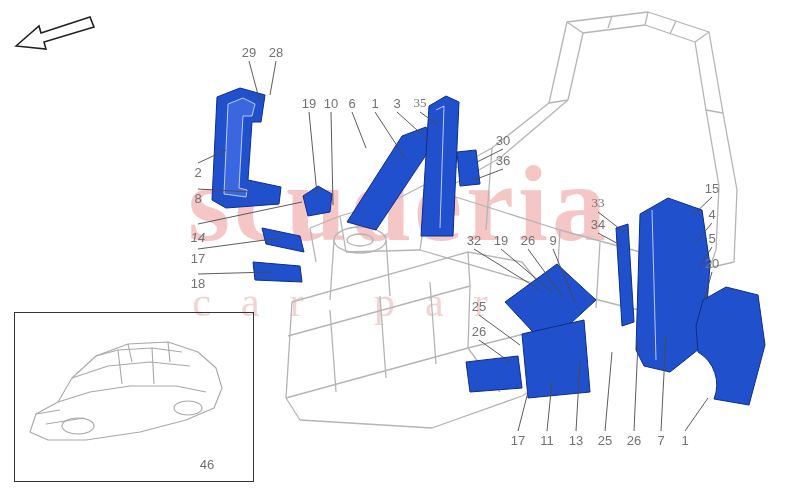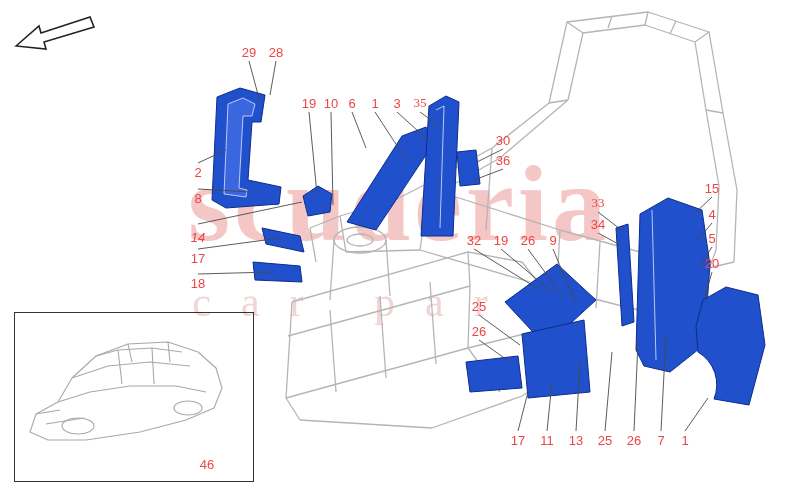--- a/index.html
+++ b/index.html
@@ -10,21 +10,21 @@
        font-family:"Liberation Serif",serif;font-weight:bold;font-size:108px;
        color:#f4c6c6;letter-spacing:4px;white-space:nowrap;line-height:1;}
   .wm2{position:absolute;left:50%;top:281px;transform:translateX(-50%);
        font-family:"Liberation Serif",serif;font-size:42px;color:#f2d4d4;
        letter-spacing:30px;white-space:nowrap;line-height:1;}
   .scene{position:absolute;inset:0;z-index:2;}
   .leaders{position:absolute;inset:0;z-index:3;pointer-events:none;}
   .leaders line{stroke:#4a4a4a;stroke-width:0.9;}
   .callout-layer{position:absolute;inset:0;z-index:4;}
   .callout{position:absolute;transform:translate(-50%,-50%);font-size:13px;
-           color:#ef4444;cursor:pointer;background:rgba(255,255,255,0.0);padding:0 2px;}
+           color:#737373;cursor:pointer;background:rgba(255,255,255,0.0);padding:0 2px;}
   .inset-border{position:absolute;left:14px;top:312px;width:238px;height:168px;
                 border:1px solid #333;background:transparent;z-index:2;}
 </style>
 </head>
 <body>
 
 <div class="canvas">
 
   <div class="watermark">
     <div class="wm1">scuderia</div>

